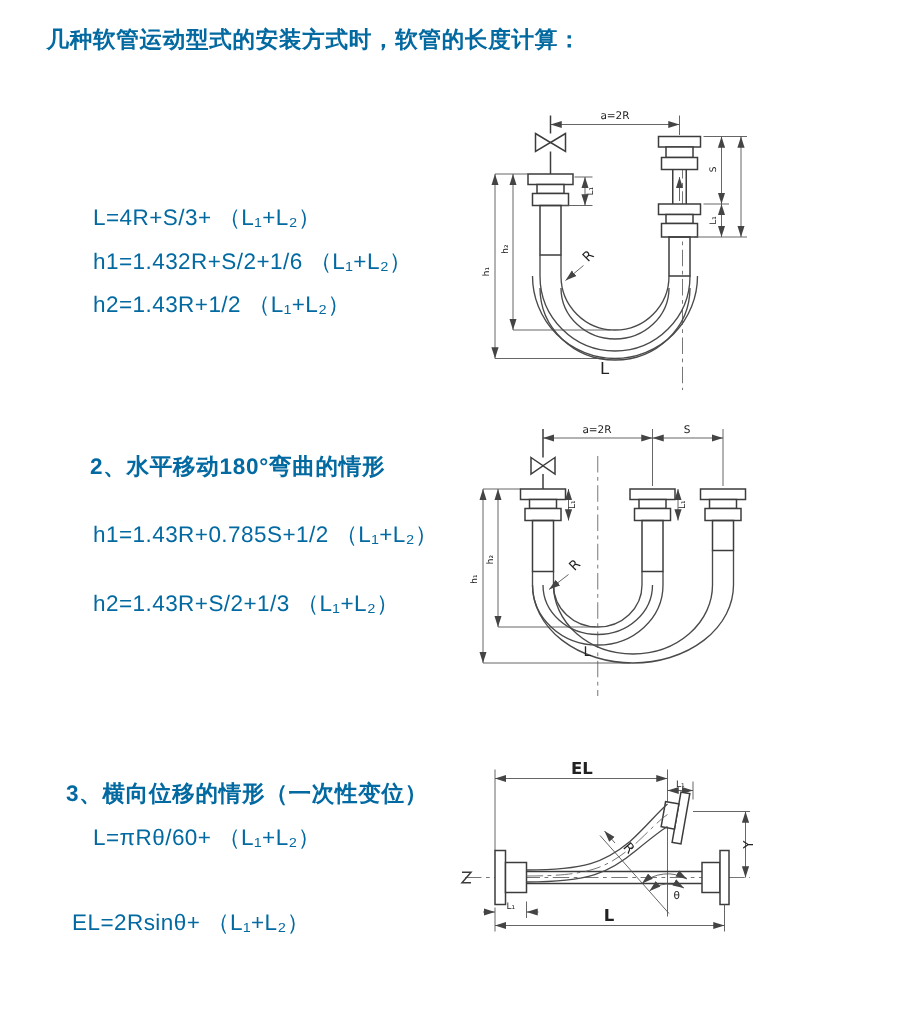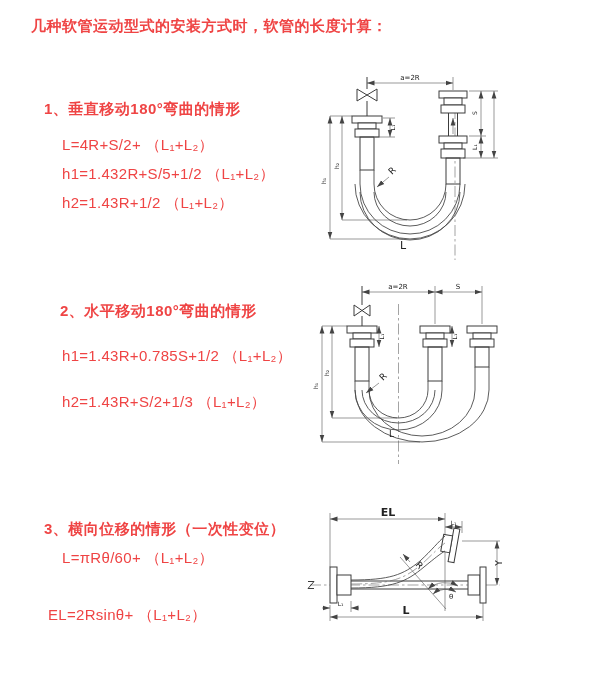--- a/index.html
+++ b/index.html
@@ -1,17 +1,17 @@
 <!DOCTYPE html>
 <html><head>
 <meta charset="utf-8">
 <style>
   html,body{margin:0;padding:0;}
   body{width:600px;height:675px;background:#ffffff;font-family:"Liberation Sans",sans-serif;}
-  .page{position:relative;width:600px;height:675px;background:#fff;overflow:hidden;color:#ef4444;}
+  .page{position:relative;width:600px;height:675px;background:#fff;overflow:hidden;color:#0369a1;}
   .abs{position:absolute;white-space:nowrap;}
   .title{left:31px;top:17px;font-size:15px;font-weight:bold;letter-spacing:.5px;}
   .heading{font-size:15px;font-weight:bold;letter-spacing:.5px;}
   .formula{font-size:15px;font-weight:400;font-family:"Liberation Sans","DejaVu Sans",sans-serif;letter-spacing:.3px;}
   svg{position:absolute;overflow:visible;}
   svg text{font-family:"DejaVu Sans",sans-serif;fill:#222;}
   .ol{stroke:#3c3c3c;stroke-width:1;fill:none;}
   .olf{stroke:#3c3c3c;stroke-width:1;fill:#fff;}
   .dim{stroke:#555;stroke-width:.6;fill:none;}
   .cl{stroke:#666;stroke-width:.6;fill:none;stroke-dasharray:11 3 2.5 3;}
@@ -21,23 +21,22 @@
   .mid{font-size:9px;}
   .big{font-size:11px;}
 </style>
 </head>
 <body>
 
 <div class="page">
 
   <div class="abs title">几种软管运动型式的安装方式时，软管的长度计算：</div>
 
-  <div class="abs heading" style="left:44px;top:100px">1、垂直移动180°弯曲的情形</div>
-  <div class="abs formula" style="left:62px;top:136px">L=4R+S/2+ （L₁+L₂）</div>
-  <div class="abs formula" style="left:62px;top:165px">h1=1.432R+S/5+1/2 （L₁+L₂）</div>
+  <div class="abs formula" style="left:62px;top:136px">L=4R+S/3+ （L₁+L₂）</div>
+  <div class="abs formula" style="left:62px;top:165px">h1=1.432R+S/2+1/6 （L₁+L₂）</div>
   <div class="abs formula" style="left:62px;top:194px">h2=1.43R+1/2 （L₁+L₂）</div>
 
   <div class="abs heading" style="left:60px;top:302px">2、水平移动180°弯曲的情形</div>
   <div class="abs formula" style="left:62px;top:347px">h1=1.43R+0.785S+1/2 （L₁+L₂）</div>
   <div class="abs formula" style="left:62px;top:393px">h2=1.43R+S/2+1/3 （L₁+L₂）</div>
 
   <div class="abs heading" style="left:44px;top:520px">3、横向位移的情形（一次性变位）</div>
   <div class="abs formula" style="left:62px;top:549px">L=πRθ/60+ （L₁+L₂）</div>
   <div class="abs formula" style="left:48px;top:606px">EL=2Rsinθ+ （L₁+L₂）</div>
 

